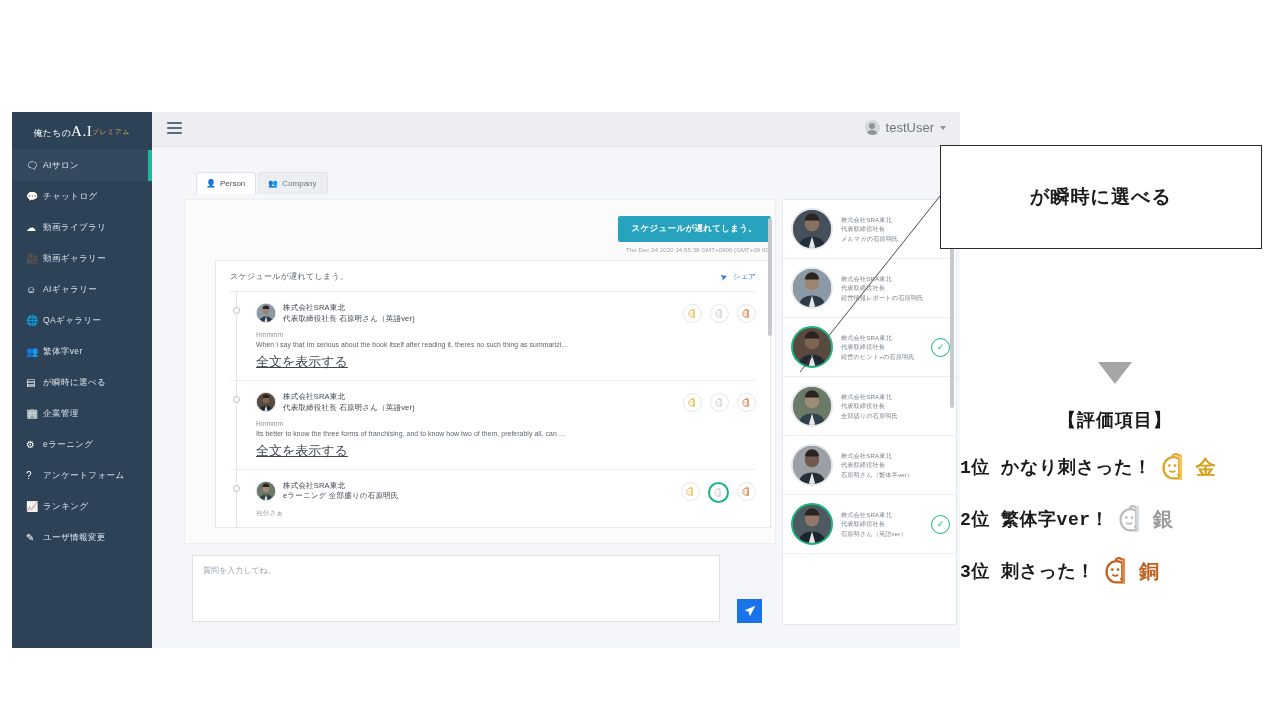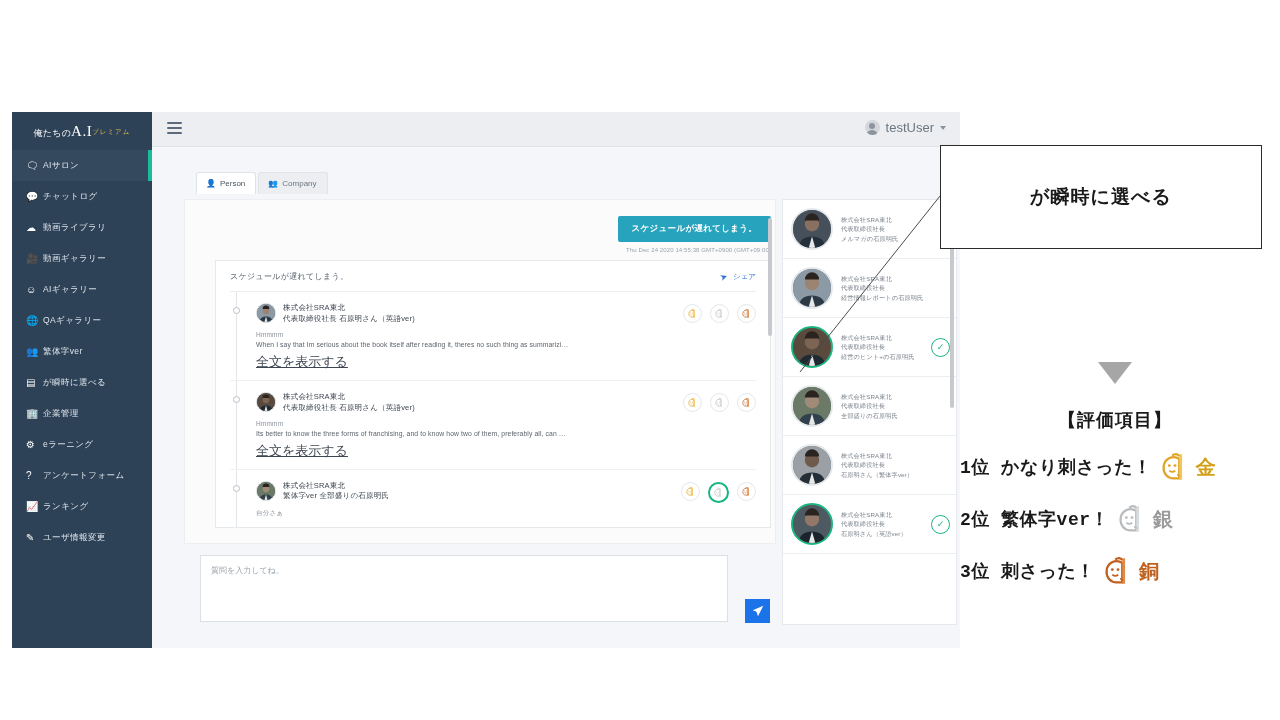--- a/index.html
+++ b/index.html
@@ -68,21 +68,21 @@
   #chat-sb{position:absolute;right:3px;top:18px;width:4px;height:118px;background:#c6c9cd;border-radius:2px;cursor:pointer;}
   
   #person-list{position:absolute;left:630px;top:52px;width:175px;height:426px;background:#ffffff;border:1px solid #e6e9ec;box-sizing:border-box;overflow:hidden;}
   .prow{display:flex;align-items:center;gap:8px;padding:8px 6px 8px 8px;border-bottom:1px solid #eceef0;cursor:pointer;min-height:57px;box-sizing:border-box;}
   .pav{width:38px;height:38px;border-radius:50%;flex:0 0 38px;border:2px solid #e6e9ec;overflow:hidden;position:relative;background:#707880;}
   .pav.on{border:2.5px solid #16b67d;}
   .pname{font-size:6.2px;color:#7b838c;line-height:1.55;letter-spacing:.1px;flex:1;}
   .pcheck{width:17px;height:17px;border-radius:50%;border:1.5px solid #16b67d;color:#16b67d;font-size:9px;display:flex;align-items:center;justify-content:center;flex:0 0 17px;}
   #list-sb{position:absolute;right:2px;top:2px;width:4px;height:206px;background:#c6c9cd;border-radius:2px;cursor:pointer;}
   
-  #composer{position:absolute;left:48px;top:408px;width:592px;height:80px;}
+  #composer{position:absolute;left:40px;top:408px;width:592px;height:80px;}
   #q-input{position:absolute;left:0;top:0;width:528px;height:67px;background:#ffffff;border:1px solid #dcdfe3;box-sizing:border-box;
            font-family:"Liberation Sans","DejaVu Sans",sans-serif;font-size:8px;color:#3e4651;padding:9px 10px;resize:none;outline:none;}
   #q-input::placeholder{color:#9aa3ad;}
   #send-btn{position:absolute;left:545px;top:44px;width:25px;height:24px;background:#1a73e8;border:none;color:#ffffff;
             font-size:11px;display:flex;align-items:center;justify-content:center;cursor:pointer;}
   
   #callout{position:absolute;left:940px;top:145px;width:320px;height:102px;background:#ffffff;border:1px solid #2b2b2b;
            display:flex;flex-direction:column;align-items:center;justify-content:center;z-index:6;}
   #callout .c1,#callout .c2{font-size:19px;font-weight:bold;color:#1a1a1a;letter-spacing:1px;line-height:1.5;white-space:nowrap;}
   #leader{position:absolute;left:0;top:0;width:1280px;height:720px;pointer-events:none;z-index:5;}
@@ -320,21 +320,21 @@
                   <div class="who">
                     <div class="thumb"><svg width="100%" height="100%" viewBox="0 0 40 40" preserveAspectRatio="xMidYMid slice">
                         <rect width="40" height="40" fill="#6a7a66"></rect>
                         <circle cx="20" cy="15" r="7.5" fill="#a08a78"></circle>
                         <path d="M12.5 11a7.5 7.5 0 0 1 15 0z" fill="#2a2320"></path>
                         <path d="M6 40c0-8 6.5-12 14-12s14 4 14 12z" fill="#30404c"></path>
                         <path d="M20 28l-3.5 12h7z" fill="#e8e8e8"></path>
                       </svg></div>
                     <div class="who-txt">
                       <div>株式会社SRA東北</div>
-                      <div>繁体字ver 全部盛りの石原明氏</div>
+                      <div>eラーニング 全部盛りの石原明氏</div>
                     </div>
                   </div>
                   <div class="medals">
                     <div class="medal">
                       <svg width="11" height="11" viewBox="0 0 24 24">
                         <path d="M4 12a7 7 0 0 1 11-5.7V20H11A7 7 0 0 1 4 12z" fill="#fff" stroke="#e0a526" stroke-width="1.6"></path>
                         <path d="M15 3v18h2V3z" fill="#f3c659"></path>
                         <path d="M10 4c2-1.6 4-1.3 5 .3" fill="none" stroke="#e0a526" stroke-width="1.5"></path>
                         <circle cx="8" cy="11" r="1" fill="#e0a526"></circle>
                         <circle cx="12" cy="11" r="1" fill="#e0a526"></circle>

